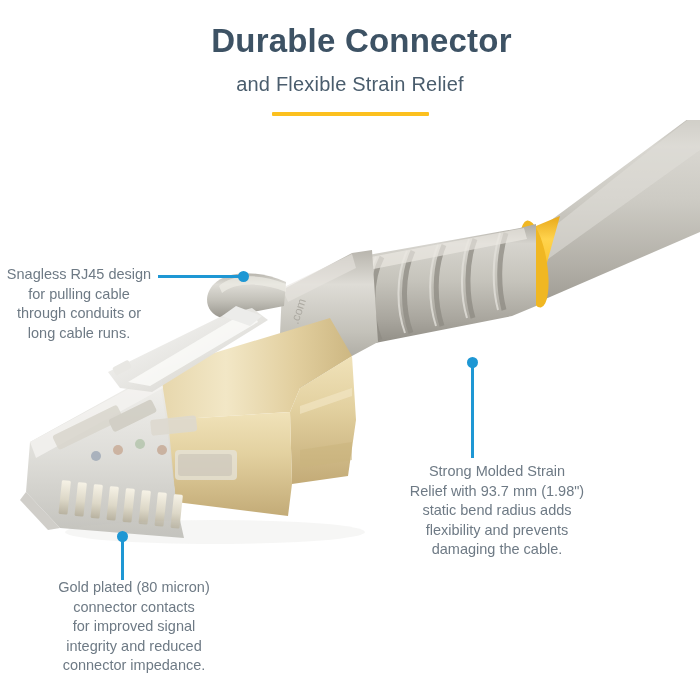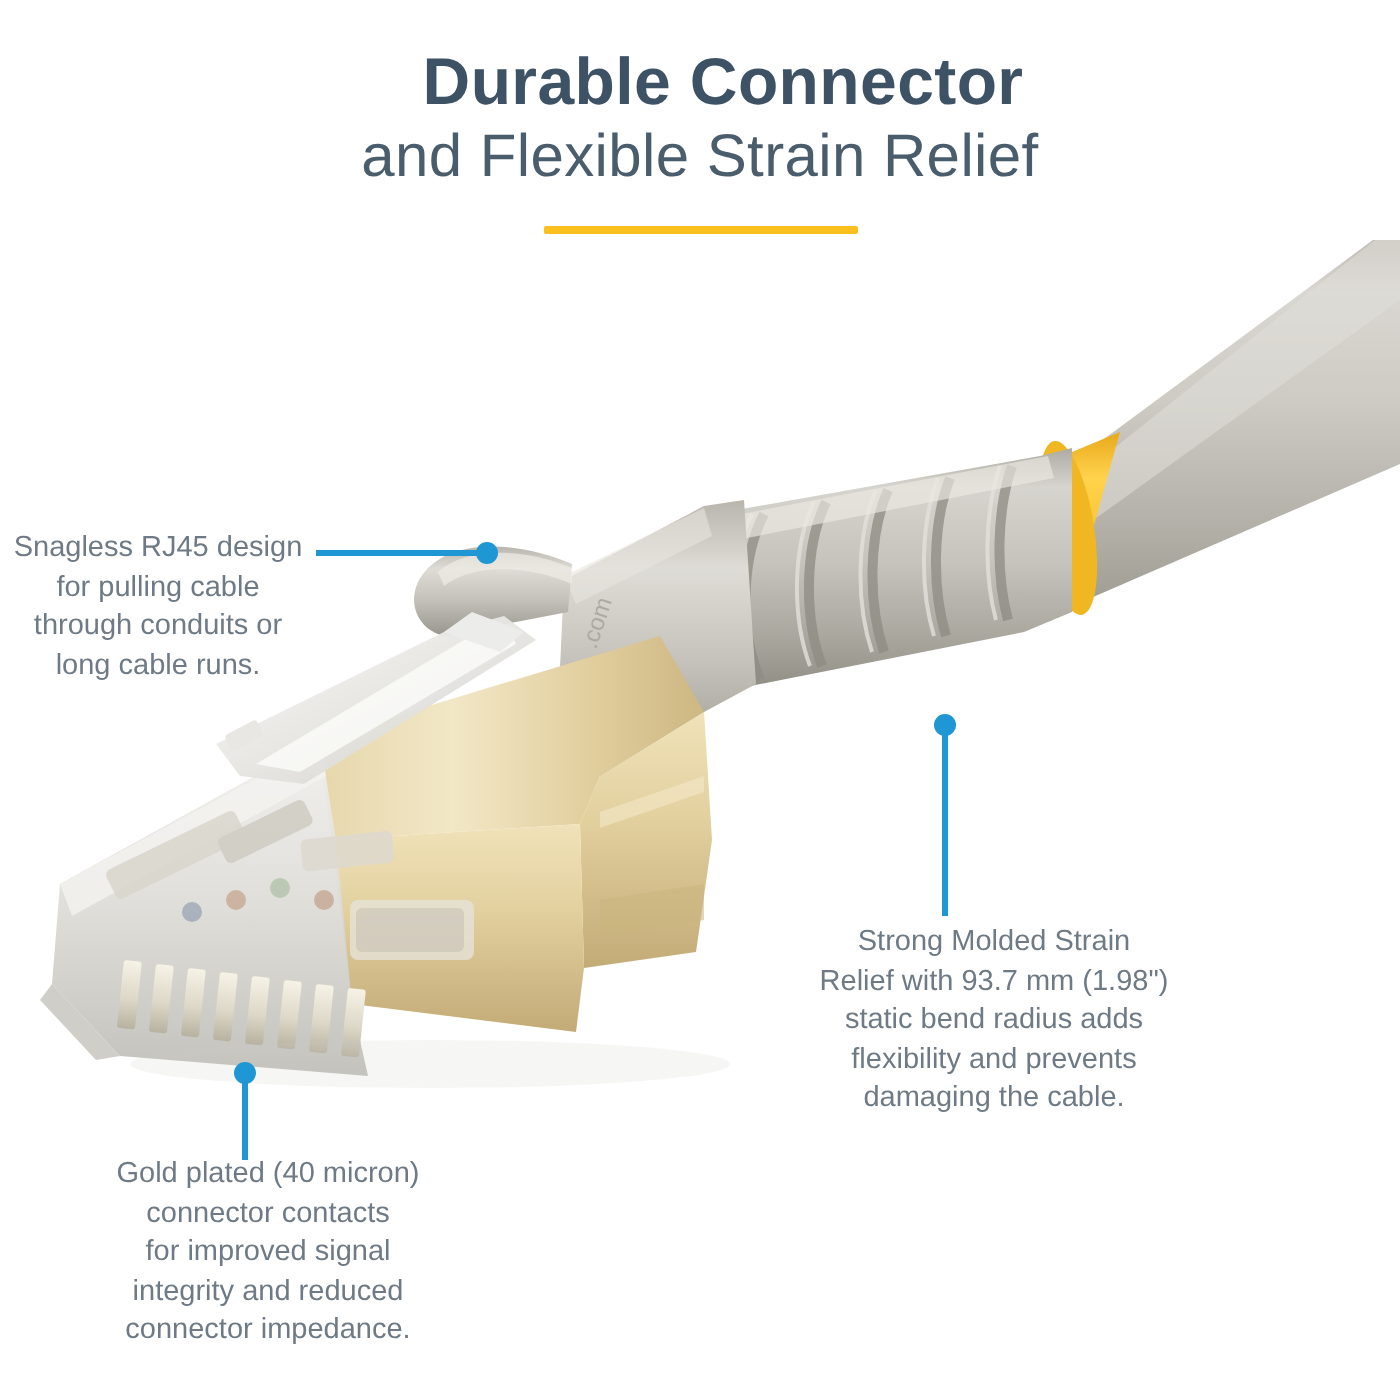--- a/index.html
+++ b/index.html
@@ -28,26 +28,26 @@
   }
   .title-line-1 {
     font-size: 33px;
     font-weight: bold;
     color: #3d5264;
     letter-spacing: 0.2px;
     line-height: 1.16;
     padding-left: 23px;
   }
   .title-line-2 {
-    font-size: 30px;
+    font-size: 20px;
     font-weight: normal;
     color: #4a5d6d;
     letter-spacing: 0.2px;
     line-height: 1.2;
-    margin-top: 1px;
+    margin-top: 12px;
   }
   .title-rule {
     width: 157px;
     height: 4px;
     background: #fcc01e;
     margin: 16px auto 0 auto;
     border-radius: 1px;
   }
 
   
@@ -289,21 +289,21 @@
   <div class="leader-dot dot-2"></div>
 
   <div class="leader-line-v leader-v-2"></div>
   <div class="leader-dot dot-3"></div>
 
   <div class="callout callout-left">Snagless RJ45 design
 for pulling cable
 through conduits or
 long cable runs.</div>
 
-  <div class="callout callout-bottom-left">Gold plated (40 micron)
+  <div class="callout callout-bottom-left">Gold plated (80 micron)
 connector contacts
 for improved signal
 integrity and reduced
 connector impedance.</div>
 
   <div class="callout callout-right">Strong Molded Strain
 Relief with 93.7 mm (1.98")
 static bend radius adds
 flexibility and prevents
 damaging the cable.</div>

